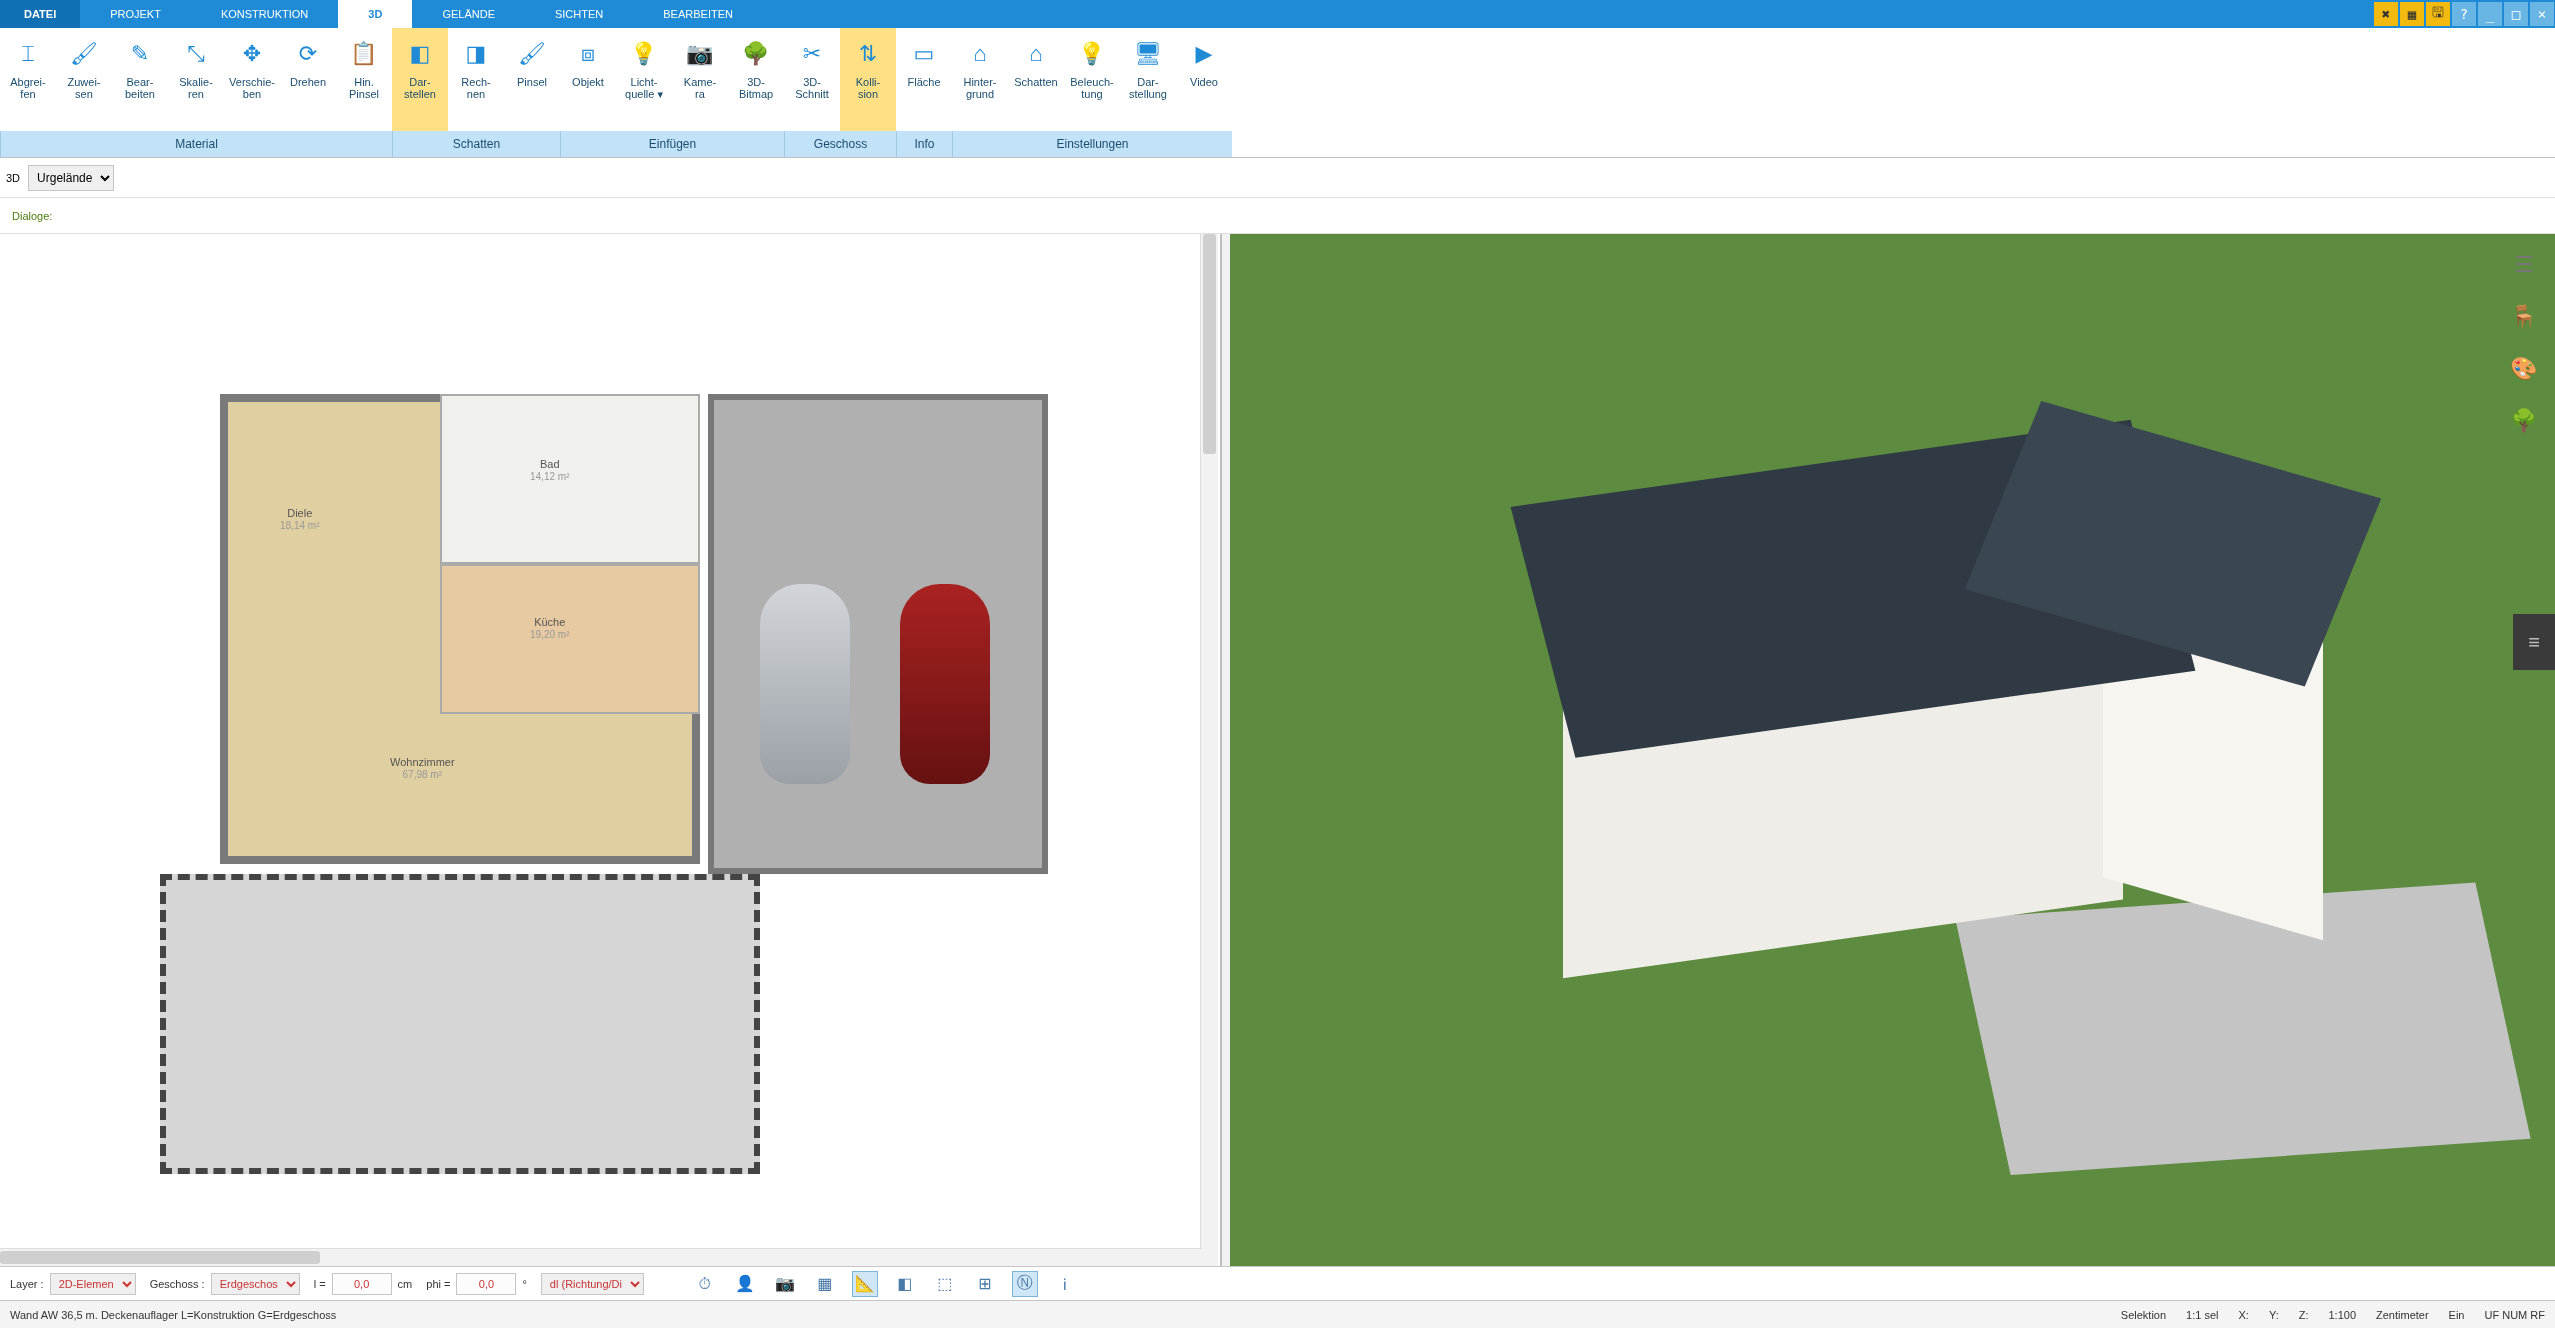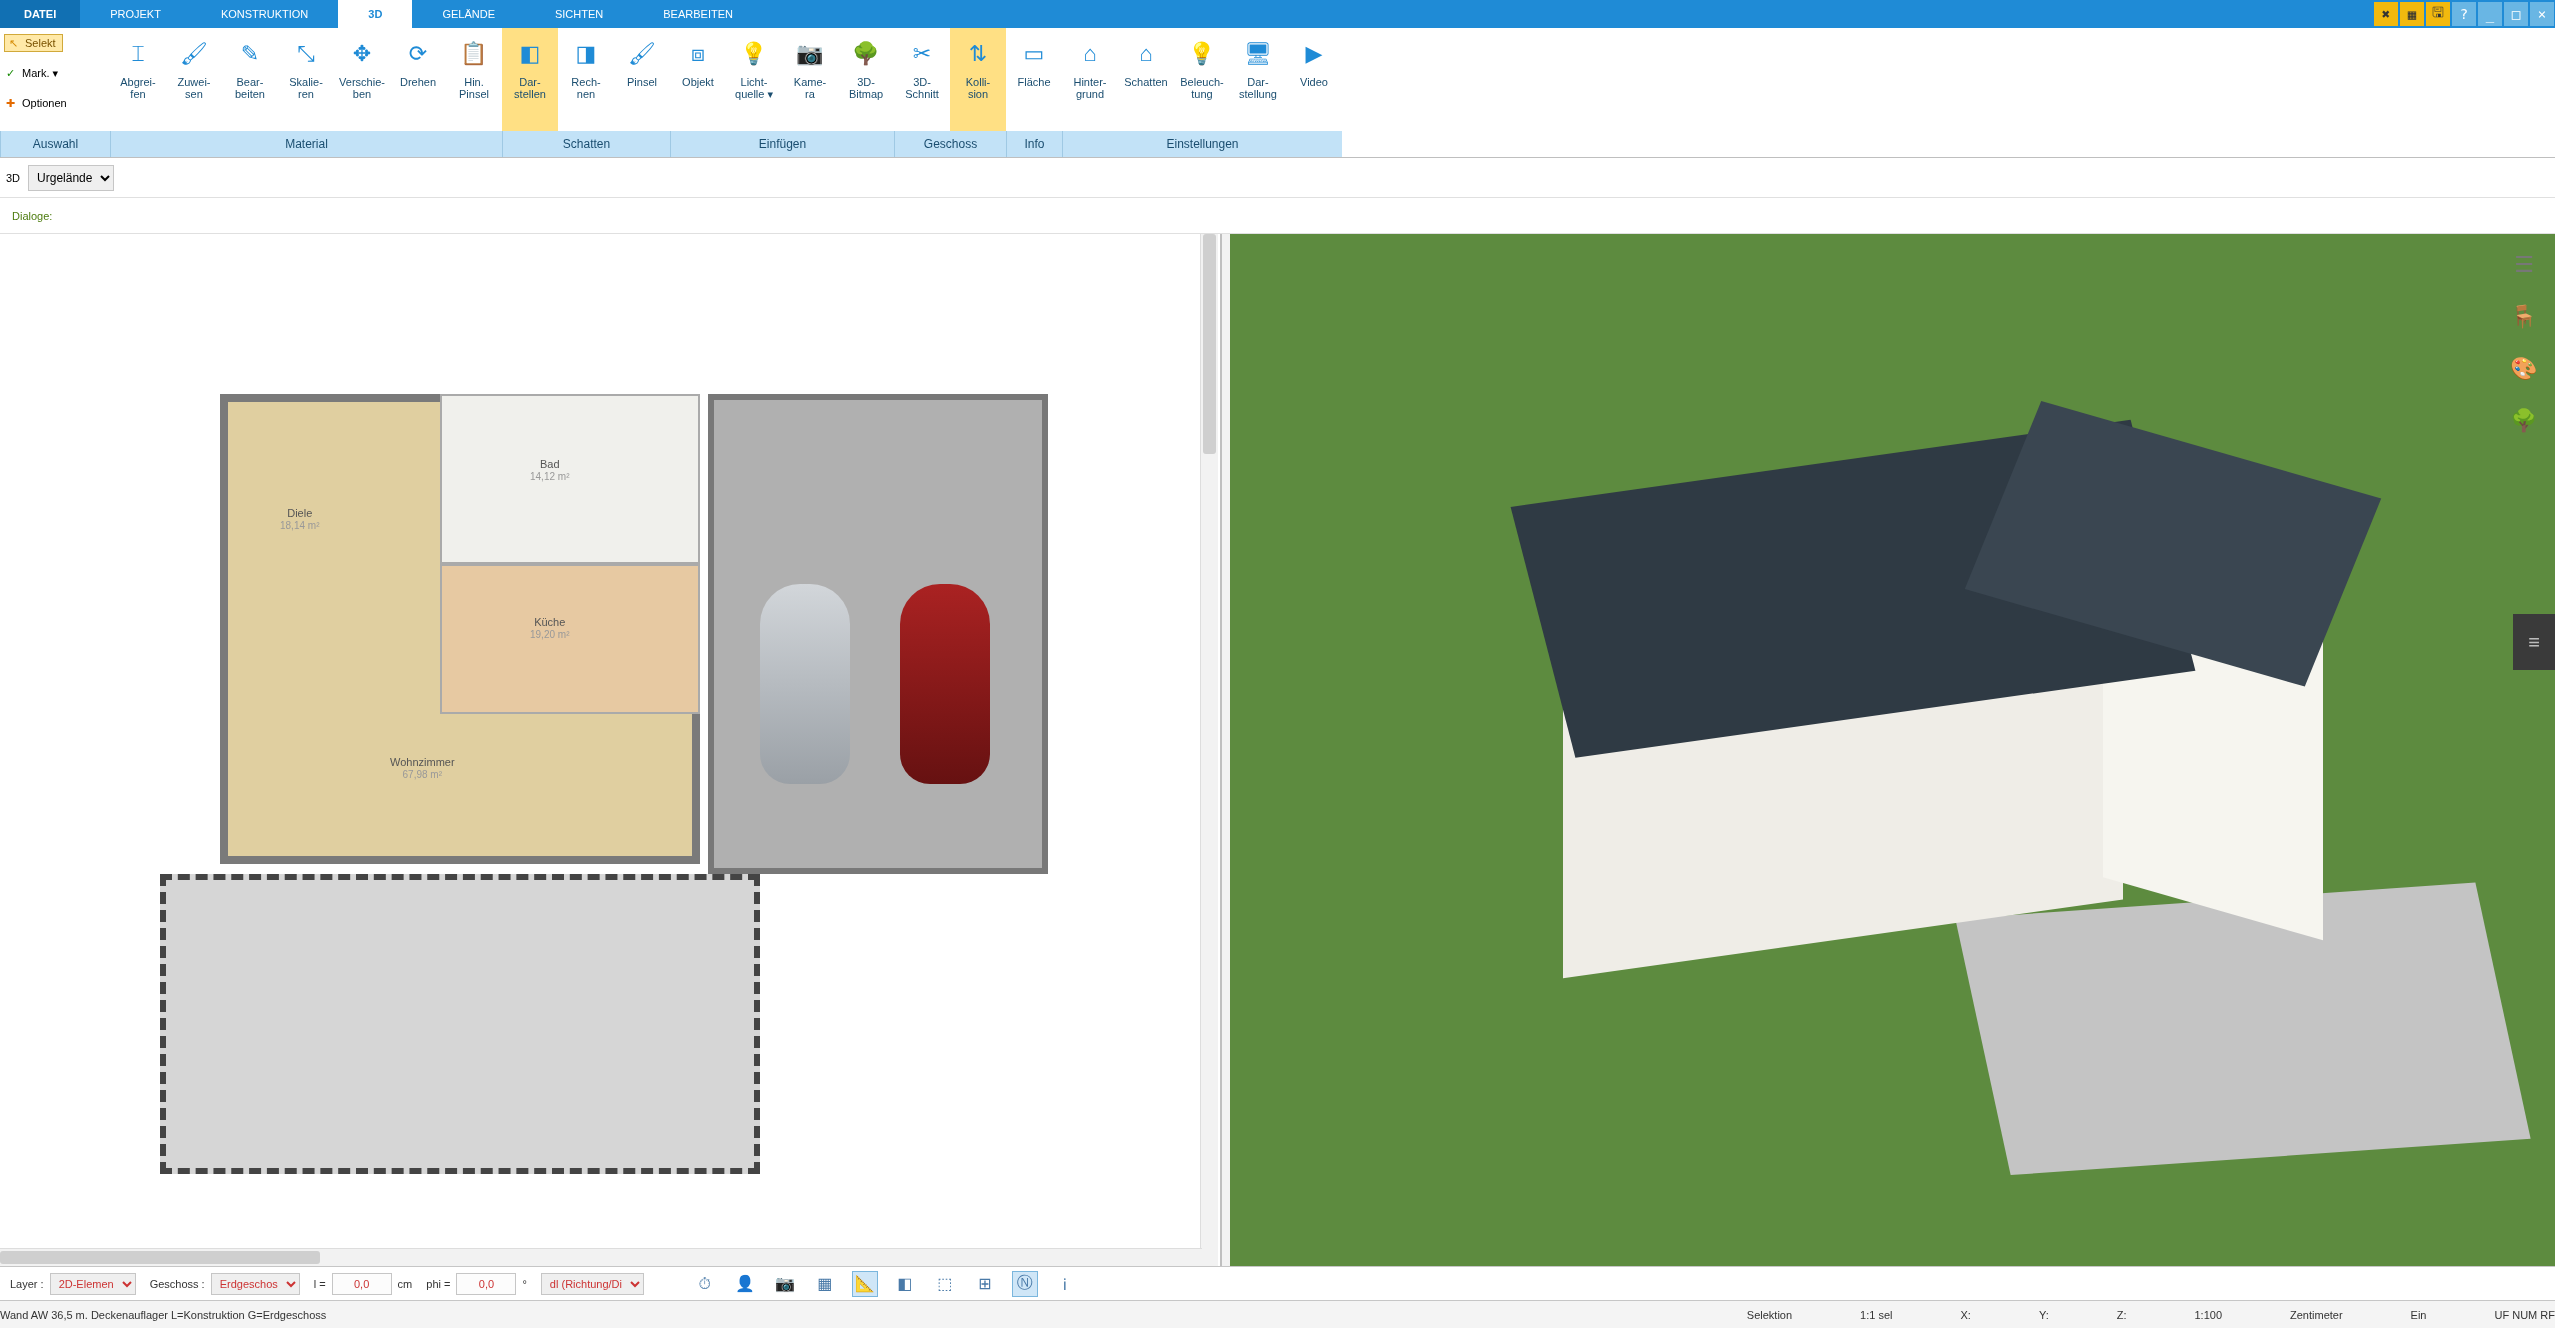--- a/index.html
+++ b/index.html
@@ -75,21 +75,21 @@
 
 
 .optbar { position:absolute; bottom:28px; left:0; right:0; height:34px; background:#fff; border-top:1px solid #c6c6c6; display:flex; align-items:center; padding:0 10px; gap:14px; font-size:12px; color:#333;}
 .optbar .fld { display:flex; align-items:center; gap:6px; }
 .optbar input[type=text]{ width:60px; height:22px; border:1px solid #c6c6c6; text-align:center; color:#c33; background:#fcfcfc;}
 .optbar select { height:22px; border:1px solid #c6c6c6; color:#c33; padding:0 4px;}
 .optbar .iconbtn { width:26px; height:26px; display:flex; align-items:center; justify-content:center; color:#4a7aa8; cursor:pointer; font-size:16px; }
 .optbar .iconbtn.toggled { background:#cfe6f7; border:1px solid #7ab6dd; }
 
 
-.statusbar { position:absolute; bottom:0; left:0; right:0; height:28px; background:#f4f4f4; border-top:1px solid #c6c6c6; display:flex; align-items:center; padding:0 0; font-size:12px; color:#333; gap:68px;}
+.statusbar { position:absolute; bottom:0; left:0; right:0; height:28px; background:#f4f4f4; border-top:1px solid #c6c6c6; display:flex; align-items:center; padding:0 10px; font-size:12px; color:#333; gap:20px;}
 .statusbar .cell { white-space:nowrap; }
 .statusbar .stretch{flex:1;}
 </style>
 </head>
 <body>
 
 <div class="menubar">
   <div class="file">DATEI</div>
   <div class="tab">PROJEKT</div>
   <div class="tab">KONSTRUKTION</div>
@@ -101,33 +101,20 @@
   <div class="winbtn yellow">✖</div>
   <div class="winbtn yellow">▦</div>
   <div class="winbtn yellow">🖫</div>
   <div class="winbtn">?</div>
   <div class="winbtn">_</div>
   <div class="winbtn">□</div>
   <div class="winbtn">×</div>
 </div>
 
 <div class="ribbon">
-  <div class="auswahl">
-    <div class="row">
-        <span class="selekt">Selekt</span>
-      </div>
-    <div class="row">
-        <span class="mark"><span>Mark.</span> ▾</span>
-      </div>
-    <div class="row">
-        <span class="opt">Optionen</span>
-      </div>
-    <div style="flex:1"></div>
-    <div class="grouplabel">Auswahl</div>
-  </div>
   <div id="ribbon-groups" style="display:flex">
       <div class="group">
         <div class="btnrow">
           <div class="rbtn">
             <div class="ico">⌶</div>
             <div class="lbl">Abgrei-
 fen</div>
           </div>
           <div class="rbtn">
             <div class="ico">🖌</div>

